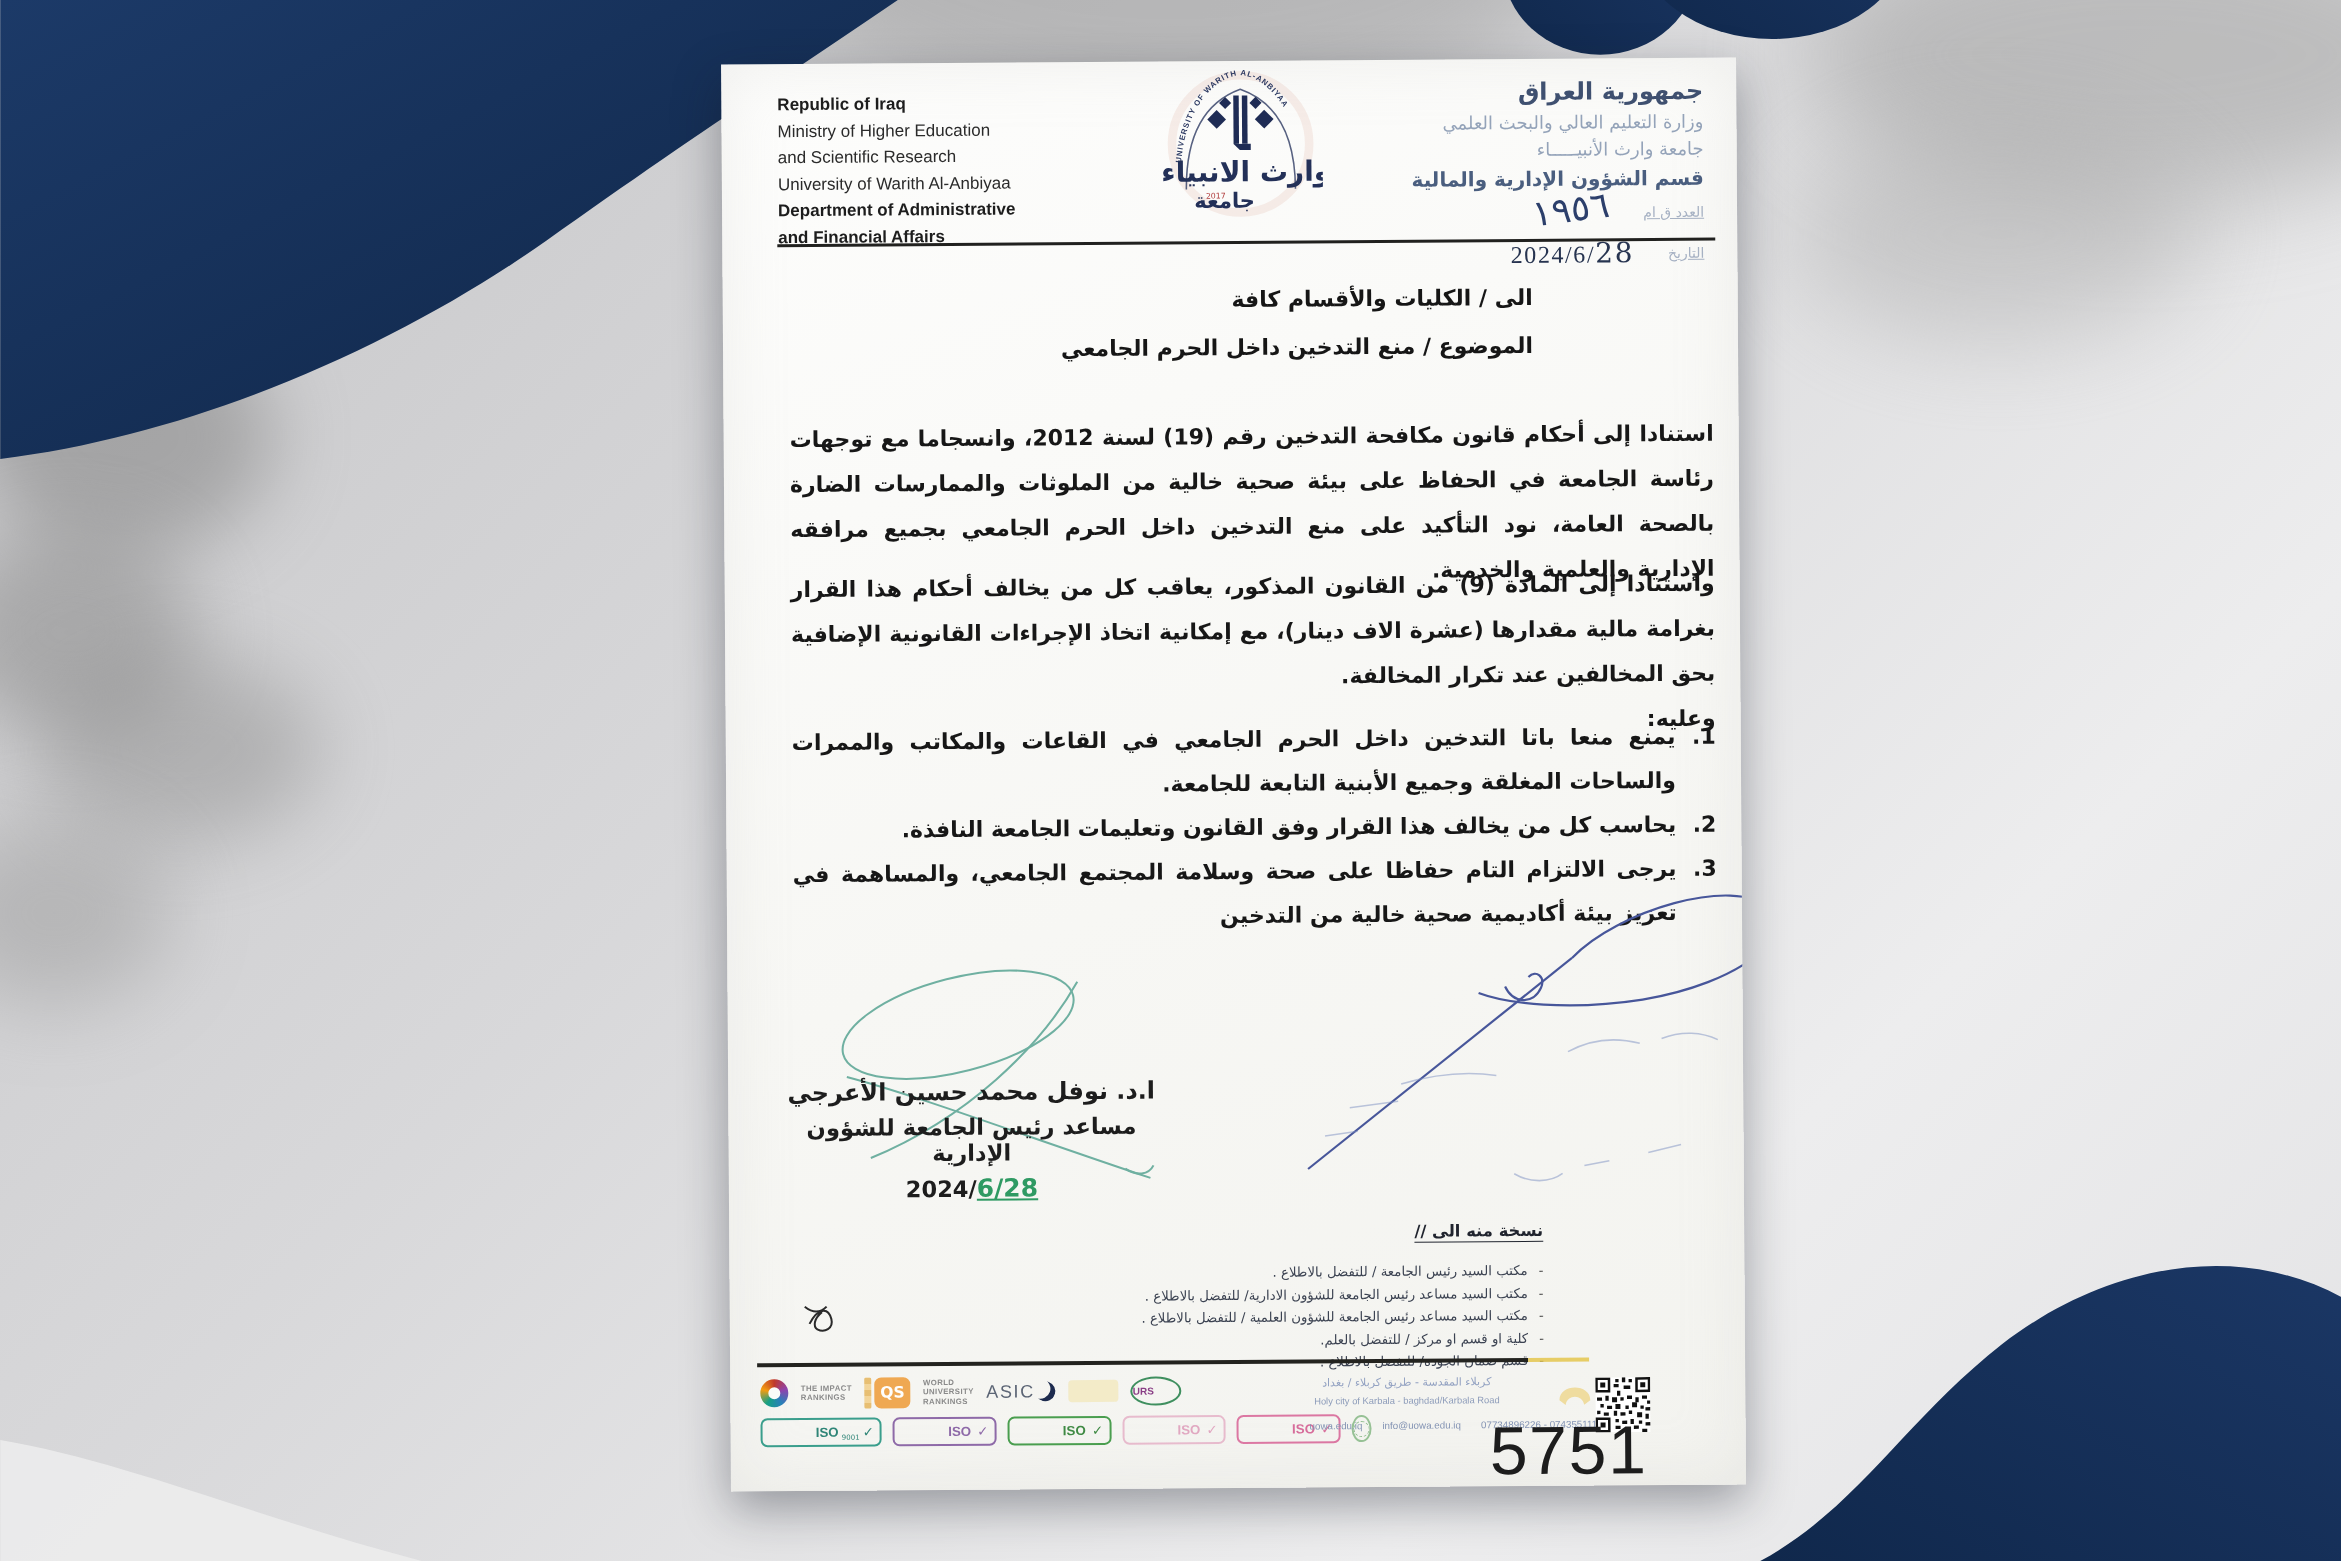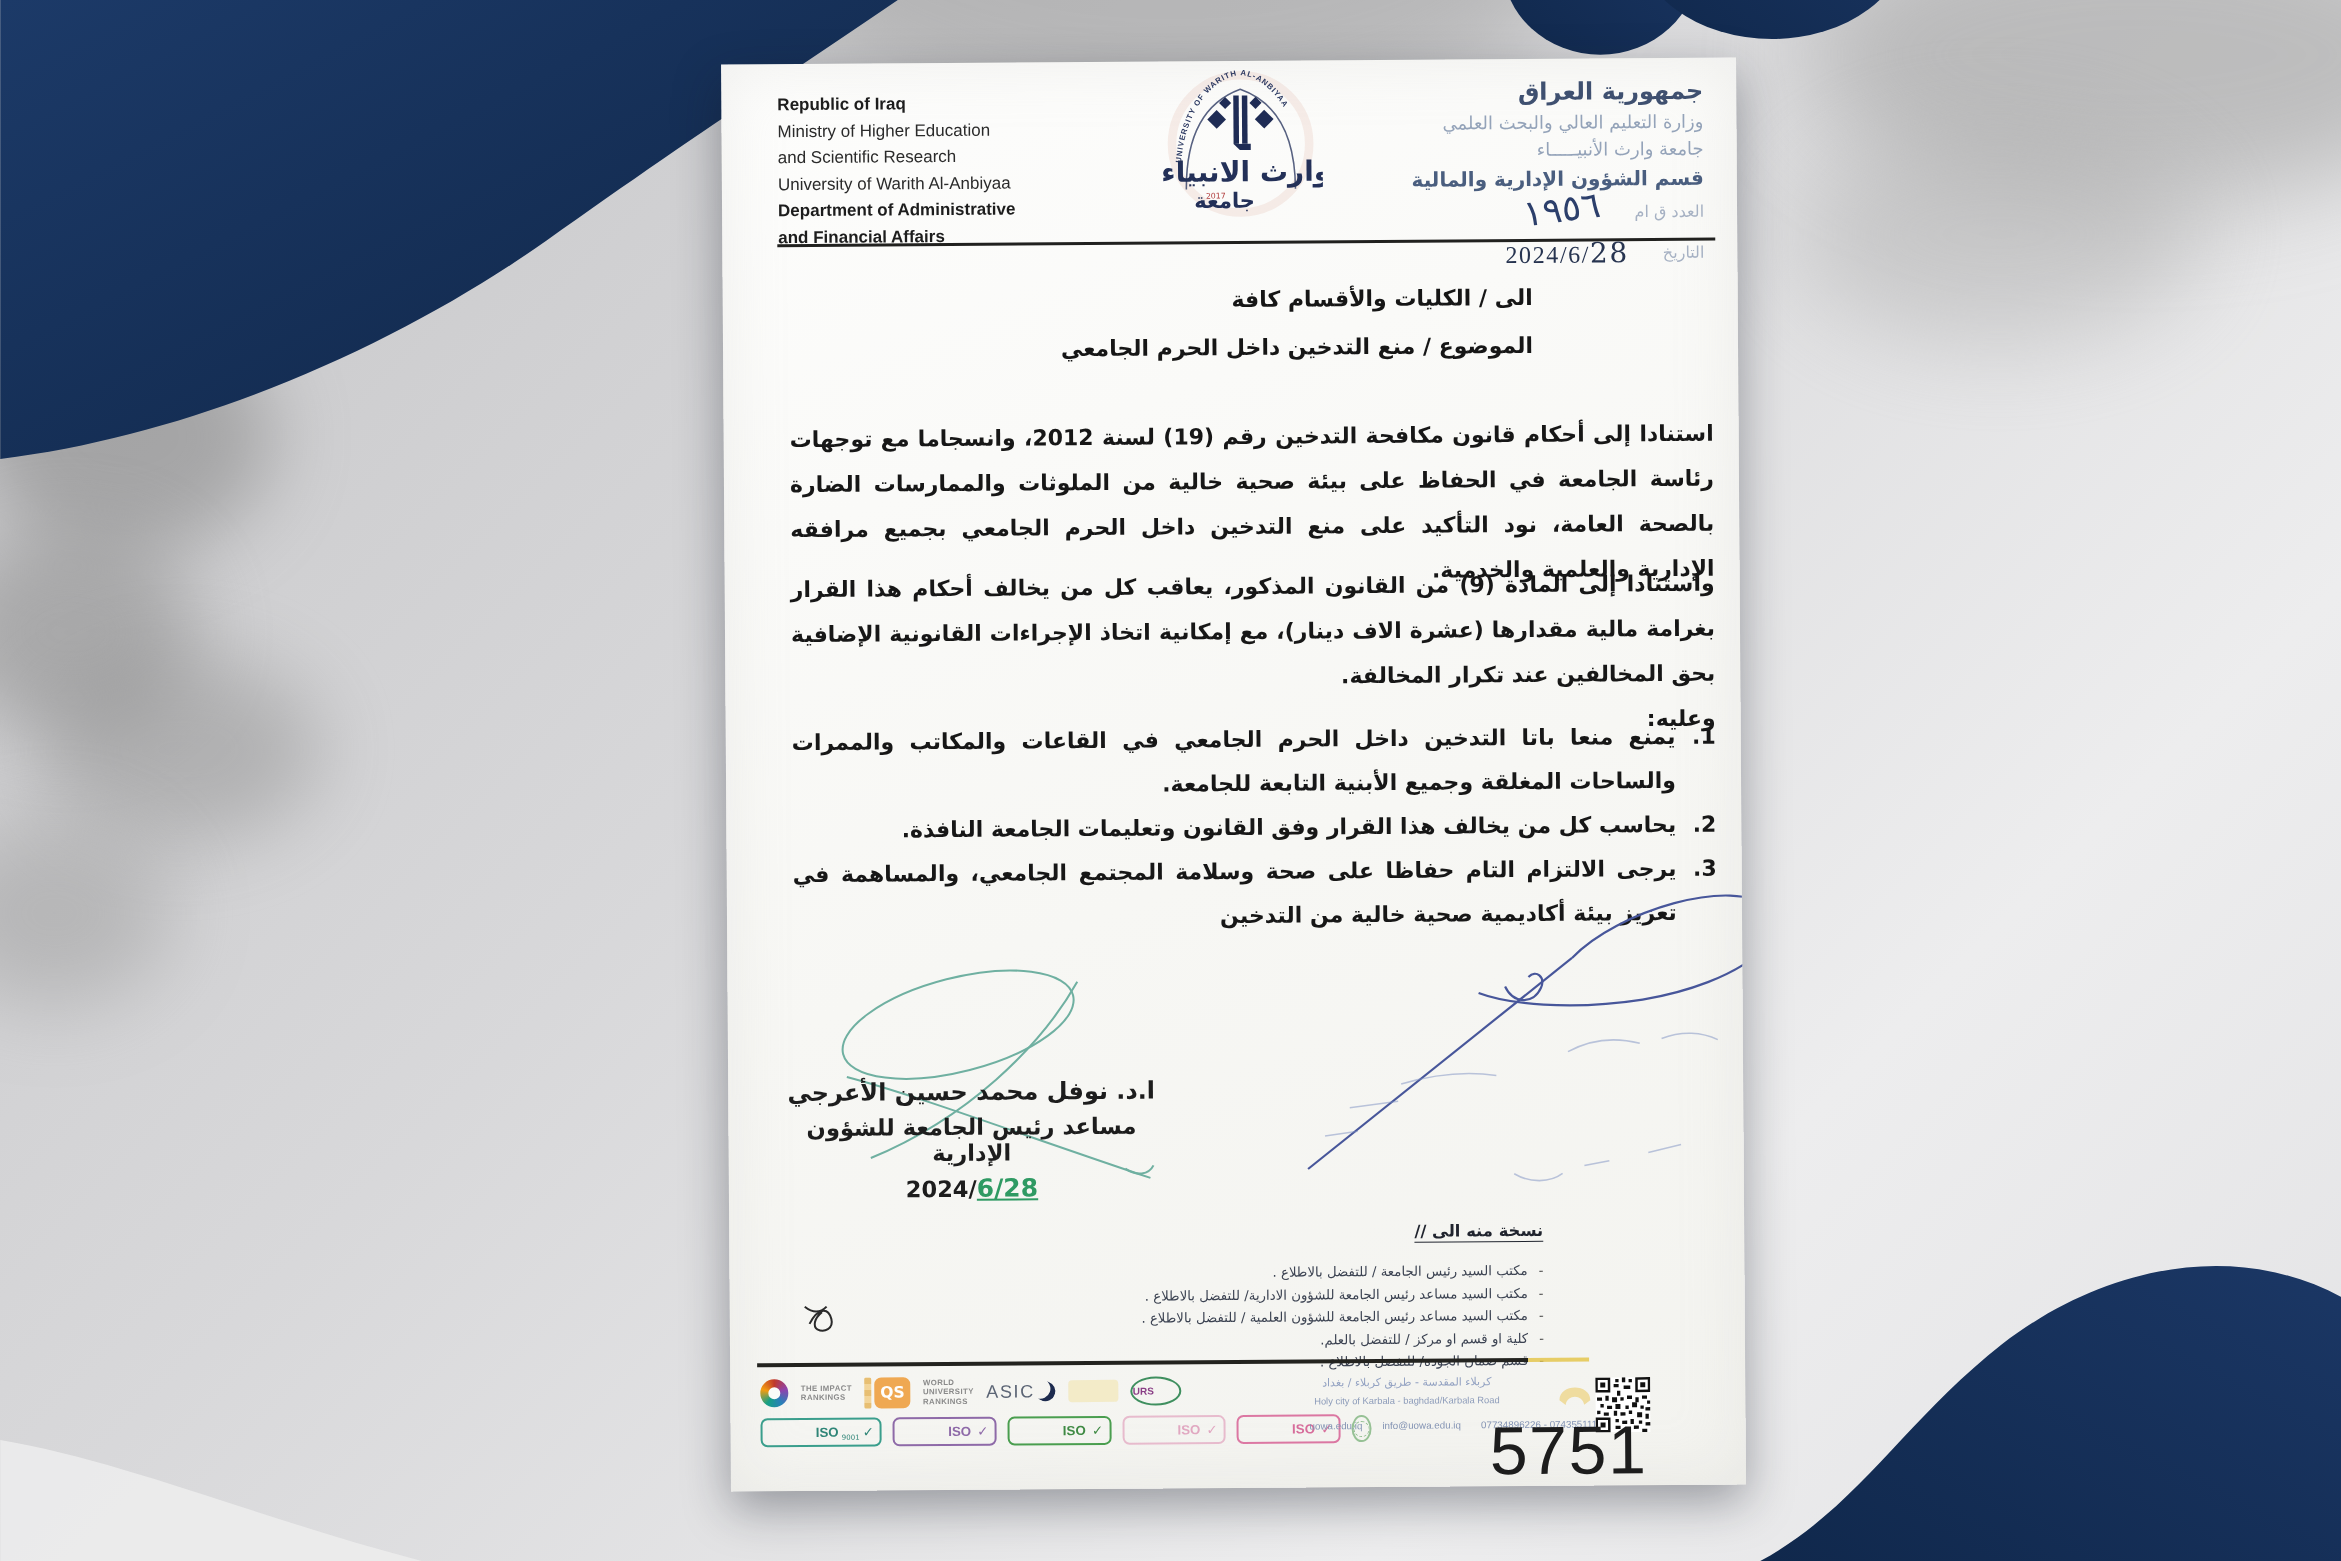--- a/index.html
+++ b/index.html
@@ -18,21 +18,21 @@
   
   .hdr-en{position:absolute;left:56px;top:28px;font-family:"Liberation Sans",sans-serif;
           font-size:17px;line-height:26.5px;color:#2b2b2b;}
   .hdr-en .b{font-weight:700;color:#1d1d1d;}
   .logo-wrap{position:absolute;left:437px;top:4.7px;width:164px;height:173px;}
   .hdr-ar{position:absolute;right:33px;top:19px;width:445px;direction:rtl;text-align:right;}
   .hdr-ar .country{font-size:24px;font-weight:700;color:#3f5070;margin-bottom:6.2px;}
   .hdr-ar .ministry,.hdr-ar .university{font-size:18px;color:#94a3b9;margin-bottom:6.2px;}
   .hdr-ar .department{font-size:20px;font-weight:700;color:#4a5e7f;margin-bottom:1.6px;}
   .hdr-row{display:flex;align-items:center;gap:34px;height:41px;}
-  .hdr-row .lbl{font-size:16px;color:#a6b1c3;}
+  .hdr-row .lbl{font-size:14px;color:#a6b1c3;text-decoration:underline;}
   .num-hand{font-size:36px;color:#2c3f6b;transform:rotate(-7deg);letter-spacing:3.9px;margin-top:-6.2px;}
   .date-hand{font-family:"Liberation Serif",serif;font-size:24px;color:#273450;letter-spacing:1.6px;}
   .date-hand .h{font-size:28px;font-family:"DejaVu Serif",serif;}
   .rule1{position:absolute;left:55px;top:180px;width:938px;height:3.1px;background:#21211f;}
   
   .addr{position:absolute;right:205px;top:226px;direction:rtl;text-align:right;color:#161616;}
   .addr .l1{font-size:22px;font-weight:700;margin-bottom:23.4px;}
   .addr .l2{font-size:22px;font-weight:700;}
   .para{position:absolute;left:66px;width:924px;direction:rtl;text-align:justify;
         font-size:22px;font-weight:700;line-height:45px;color:#171717;}

